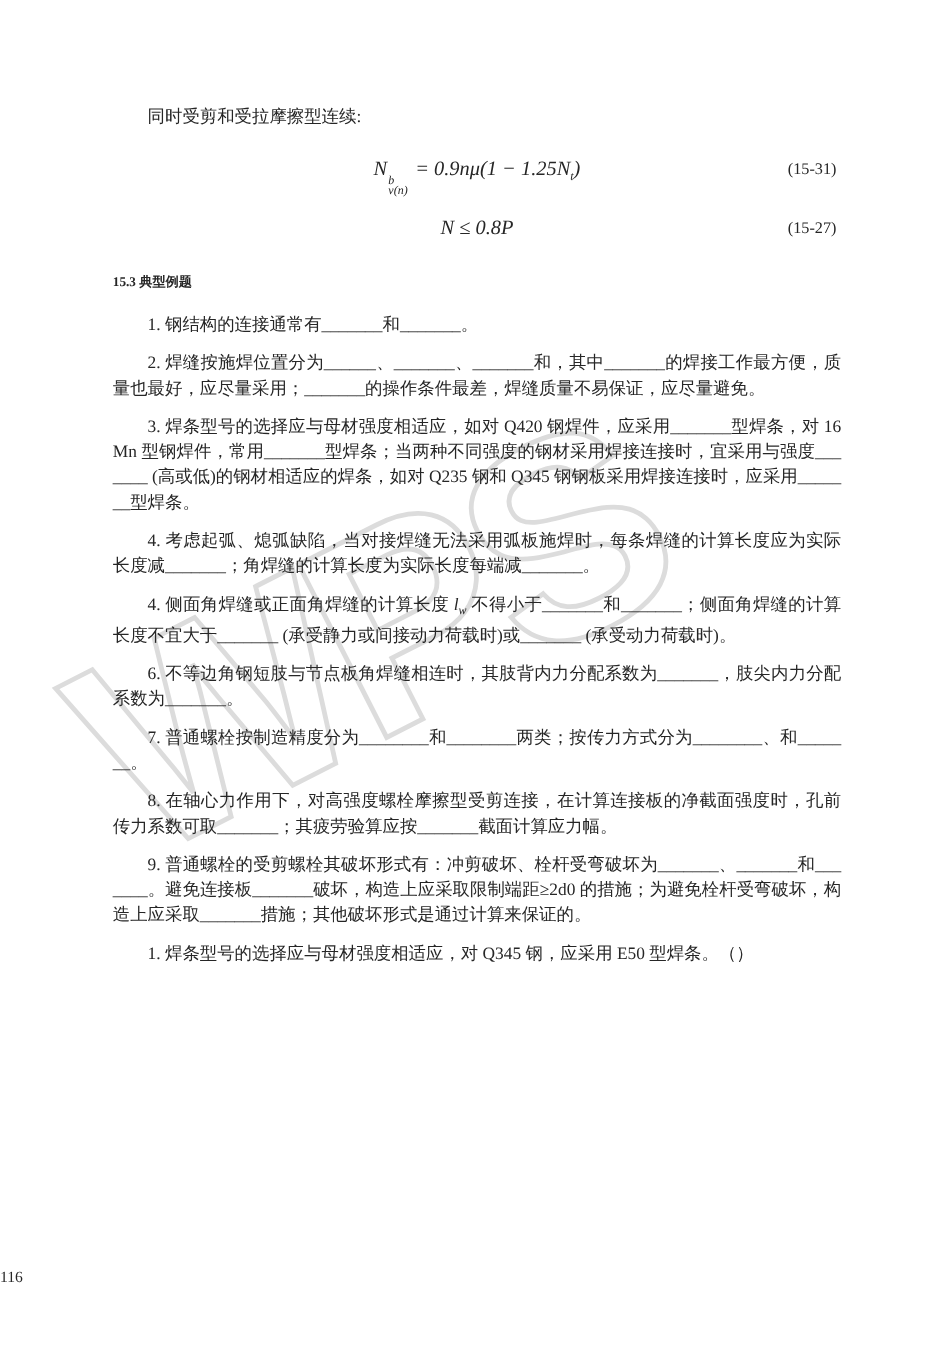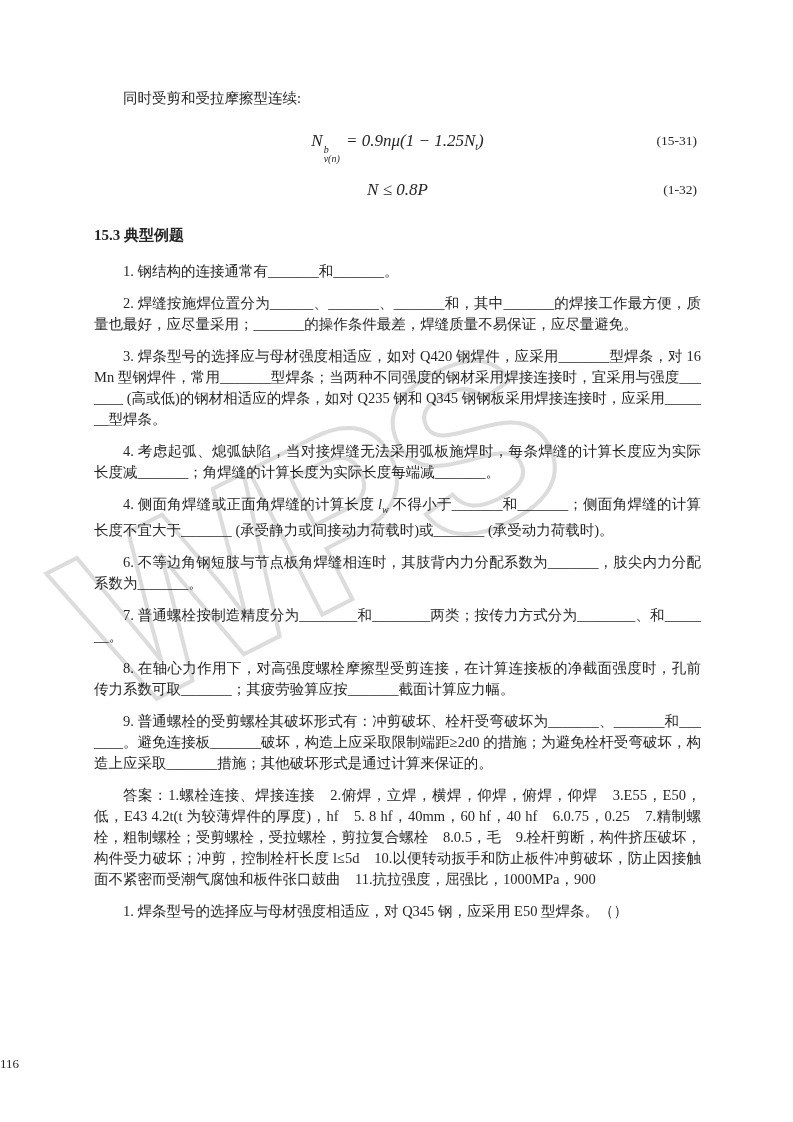--- a/index.html
+++ b/index.html
@@ -66,21 +66,21 @@
     vertical-align:-7px;
     margin:0 2px 0 1px;
     font-style:italic;
   }
   sub.frm{
     font-size:10px;
     font-style:italic;
   }
   h2.section-heading{
     margin:4px 0 15px 0;
-    font-size:15px;
+    font-size:11px;
     font-weight:bold;
     line-height:22px;
   }
   .qsym{font-style:italic;}
   .qsym sub{font-size:10px;}
   p.section2{
     margin:14px 0 12px 0;
     font-size:14.5px;
     line-height:21px;
     text-indent:2em;
@@ -108,36 +108,35 @@
     <div class="formula-row">
       <span class="formula-expr"><span>N</span><span class="stack">
             <span>b</span>
             <span>v(n)</span>
           </span><span> = 0.9nμ(1 − 1.25N</span><sub class="frm">t</sub><span>)</span></span>
       <span class="formula-num">(15-31)</span>
     </div>
 
     <div class="formula-row">
       <span class="formula-expr">N ≤ 0.8P</span>
-      <span class="formula-num">(1-32)</span>
+      <span class="formula-num">(15-27)</span>
     </div>
 
     <h2 class="section-heading">15.3 典型例题</h2>
 
     <p class="body">1. 钢结构的连接通常有_______和_______。</p>
     <p class="body">2. 焊缝按施焊位置分为______、_______、_______和，其中_______的焊接工作最方便，质量也最好，应尽量采用；_______的操作条件最差，焊缝质量不易保证，应尽量避免。</p>
     <p class="body">3. 焊条型号的选择应与母材强度相适应，如对 Q420 钢焊件，应采用_______型焊条，对 16Mn 型钢焊件，常用_______型焊条；当两种不同强度的钢材采用焊接连接时，宜采用与强度_______ (高或低)的钢材相适应的焊条，如对 Q235 钢和 Q345 钢钢板采用焊接连接时，应采用_______型焊条。</p>
     <p class="body">4. 考虑起弧、熄弧缺陷，当对接焊缝无法采用弧板施焊时，每条焊缝的计算长度应为实际长度减_______；角焊缝的计算长度为实际长度每端减_______。</p>
     <p class="body"><span>4. 侧面角焊缝或正面角焊缝的计算长度 </span><span class="qsym"><span>l</span><sub>w</sub></span><span> 不得小于_______和_______；侧面角焊缝的计算长度不宜大于_______ (承受静力或间接动力荷载时)或_______ (承受动力荷载时)。</span></p>
     <p class="body">6. 不等边角钢短肢与节点板角焊缝相连时，其肢背内力分配系数为_______，肢尖内力分配系数为_______。</p>
     <p class="body">7. 普通螺栓按制造精度分为________和________两类；按传力方式分为________、和_______。</p>
     <p class="body">8. 在轴心力作用下，对高强度螺栓摩擦型受剪连接，在计算连接板的净截面强度时，孔前传力系数可取_______；其疲劳验算应按_______截面计算应力幅。</p>
     <p class="body">9. 普通螺栓的受剪螺栓其破坏形式有：冲剪破坏、栓杆受弯破坏为_______、_______和_______。避免连接板_______破坏，构造上应采取限制端距≥2d0 的措施；为避免栓杆受弯破坏，构造上应采取_______措施；其他破坏形式是通过计算来保证的。</p>
 
-    <p class="body">答案：1.螺栓连接、焊接连接　2.俯焊，立焊，横焊，仰焊，俯焊，仰焊　3.E55，E50，低，E43 4.2t(t 为较薄焊件的厚度)，hf　5. 8 hf，40mm，60 hf，40 hf　6.0.75，0.25　7.精制螺栓，粗制螺栓；受剪螺栓，受拉螺栓，剪拉复合螺栓　8.0.5，毛　9.栓杆剪断，构件挤压破坏，构件受力破坏；冲剪，控制栓杆长度 l≤5d　10.以便转动扳手和防止板件冲剪破坏，防止因接触面不紧密而受潮气腐蚀和板件张口鼓曲　11.抗拉强度，屈强比，1000MPa，900</p>
 
 
     <p class="body">1. 焊条型号的选择应与母材强度相适应，对 Q345 钢，应采用 E50 型焊条。（）</p>
 
   </div>
 
   <div class="page-num">116</div>
 
 </div>
 

